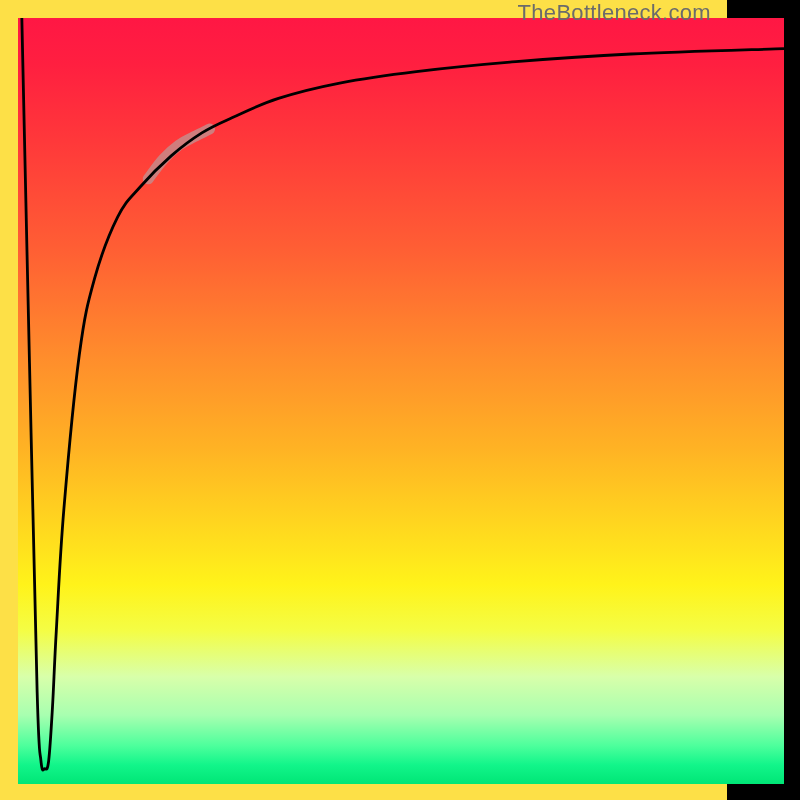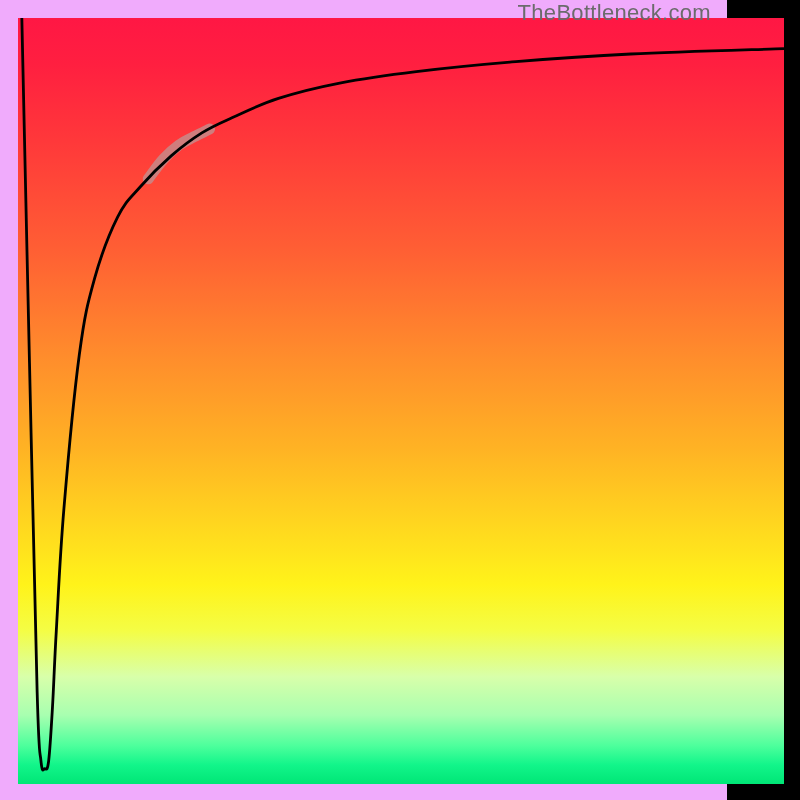--- a/index.html
+++ b/index.html
@@ -8,21 +8,21 @@
     width: 800px;
     height: 800px;
     overflow: hidden;
     background: #000;
     font-family: Arial, Helvetica, sans-serif;
   }
   .chart-container {
     position: relative;
     width: 727px;
     height: 800px;
-    background: #f0abfc;
+    background: #fde047;
   }
   .plot-area {
     position: absolute;
     left: 18px;
     top: 18px;
     width: 766px;
     height: 766px;
     overflow: hidden;
   }
   .gradient-bg {

